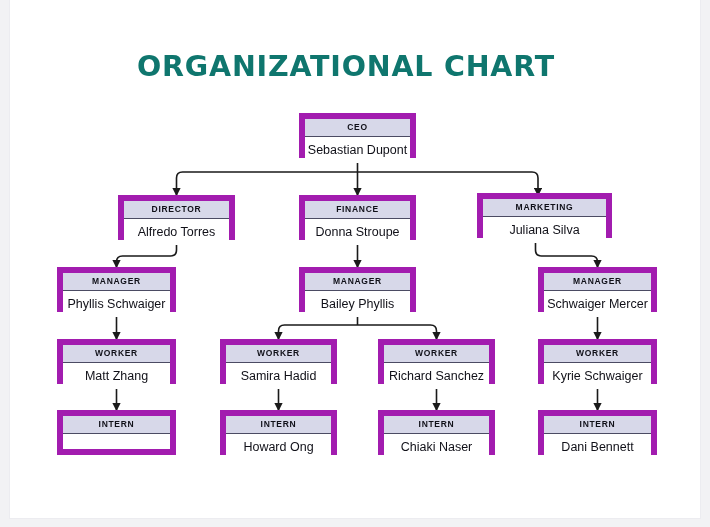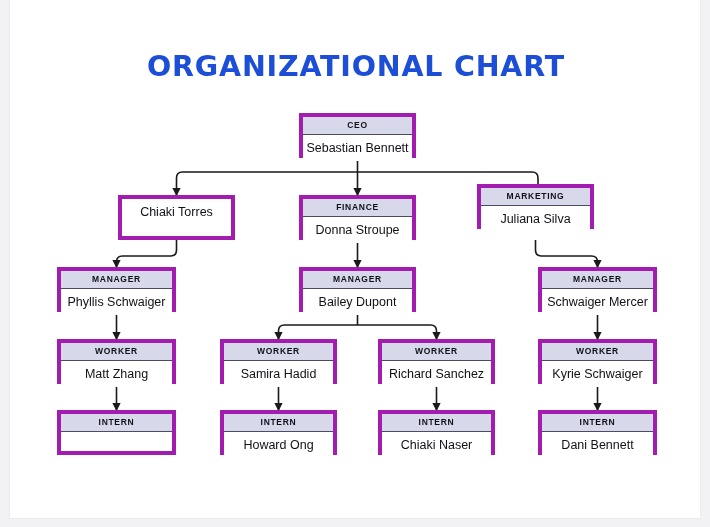--- a/index.html
+++ b/index.html
@@ -30,28 +30,27 @@
   }
   #title {
     position: absolute;
     left: 0;
     top: 50px;
     width: 692px;
     text-align: center;
     font-size: 28.5px;
     font-weight: bold;
     letter-spacing: 0.8px;
-    color: #1d4ed8;
+    color: #0f766e;
     font-family: "DejaVu Sans", sans-serif;
-    margin-left: 10px;
   }
   .node {
     position: absolute;
     box-sizing: border-box;
-    border: 4px solid #a21caf;
+    border: 6px solid #a21caf;
     background: #ffffff;
   }
   .node-head {
     box-sizing: border-box;
     height: 18px;
     line-height: 17px;
     background: #d7d8e9;
     border-bottom: 1px solid #4b4b63;
     text-align: center;
     font-size: 8.5px;
@@ -112,40 +111,41 @@
       <path d="M 116.5 384 L 116.5 410" marker-end="url(#arrow)"></path>
       <path d="M 278.5 384 L 278.5 410" marker-end="url(#arrow)"></path>
       <path d="M 436.5 384 L 436.5 410" marker-end="url(#arrow)"></path>
       <path d="M 597.5 384 L 597.5 410" marker-end="url(#arrow)"></path>
     </g>
   </svg>
 
   <div id="nodes">
       <div class="node" style="left: 299px; top: 113px; width: 117px; height: 45px;">
         <div class="node-head">CEO</div>
-        <div class="node-body">Sebastian Bennett</div>
+        <div class="node-body">Sebastian Dupont</div>
       </div>
       <div class="node" style="left: 118px; top: 195px; width: 117px; height: 45px;">
-        <div class="node-body">Chiaki Torres</div>
+        <div class="node-head">DIRECTOR</div>
+        <div class="node-body">Alfredo Torres</div>
       </div>
       <div class="node" style="left: 299px; top: 195px; width: 117px; height: 45px;">
         <div class="node-head">FINANCE</div>
         <div class="node-body">Donna Stroupe</div>
       </div>
-      <div class="node" style="left: 477px; top: 184px; width: 117px; height: 45px;">
+      <div class="node" style="left: 477px; top: 193px; width: 135px; height: 45px;">
         <div class="node-head">MARKETING</div>
         <div class="node-body">Juliana Silva</div>
       </div>
       <div class="node" style="left: 57px; top: 267px; width: 119px; height: 45px;">
         <div class="node-head">MANAGER</div>
         <div class="node-body">Phyllis Schwaiger</div>
       </div>
       <div class="node" style="left: 299px; top: 267px; width: 117px; height: 45px;">
         <div class="node-head">MANAGER</div>
-        <div class="node-body">Bailey Dupont</div>
+        <div class="node-body">Bailey Phyllis</div>
       </div>
       <div class="node" style="left: 538px; top: 267px; width: 119px; height: 45px;">
         <div class="node-head">MANAGER</div>
         <div class="node-body">Schwaiger Mercer</div>
       </div>
       <div class="node" style="left: 57px; top: 339px; width: 119px; height: 45px;">
         <div class="node-head">WORKER</div>
         <div class="node-body">Matt Zhang</div>
       </div>
       <div class="node" style="left: 220px; top: 339px; width: 117px; height: 45px;">

